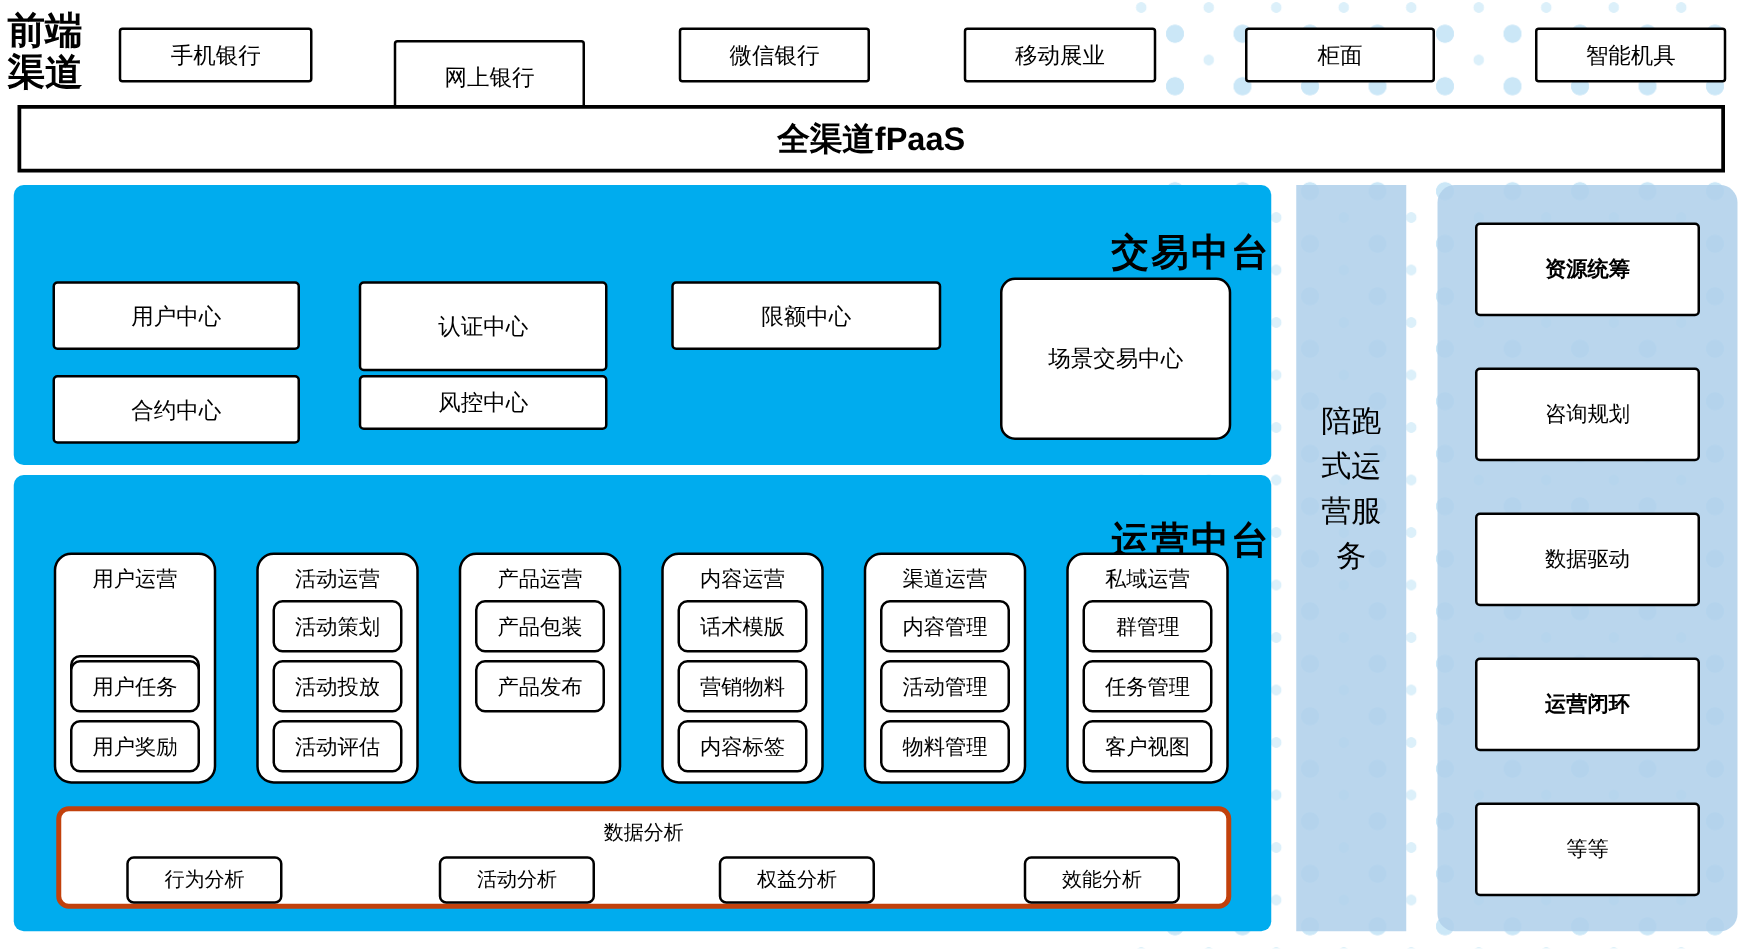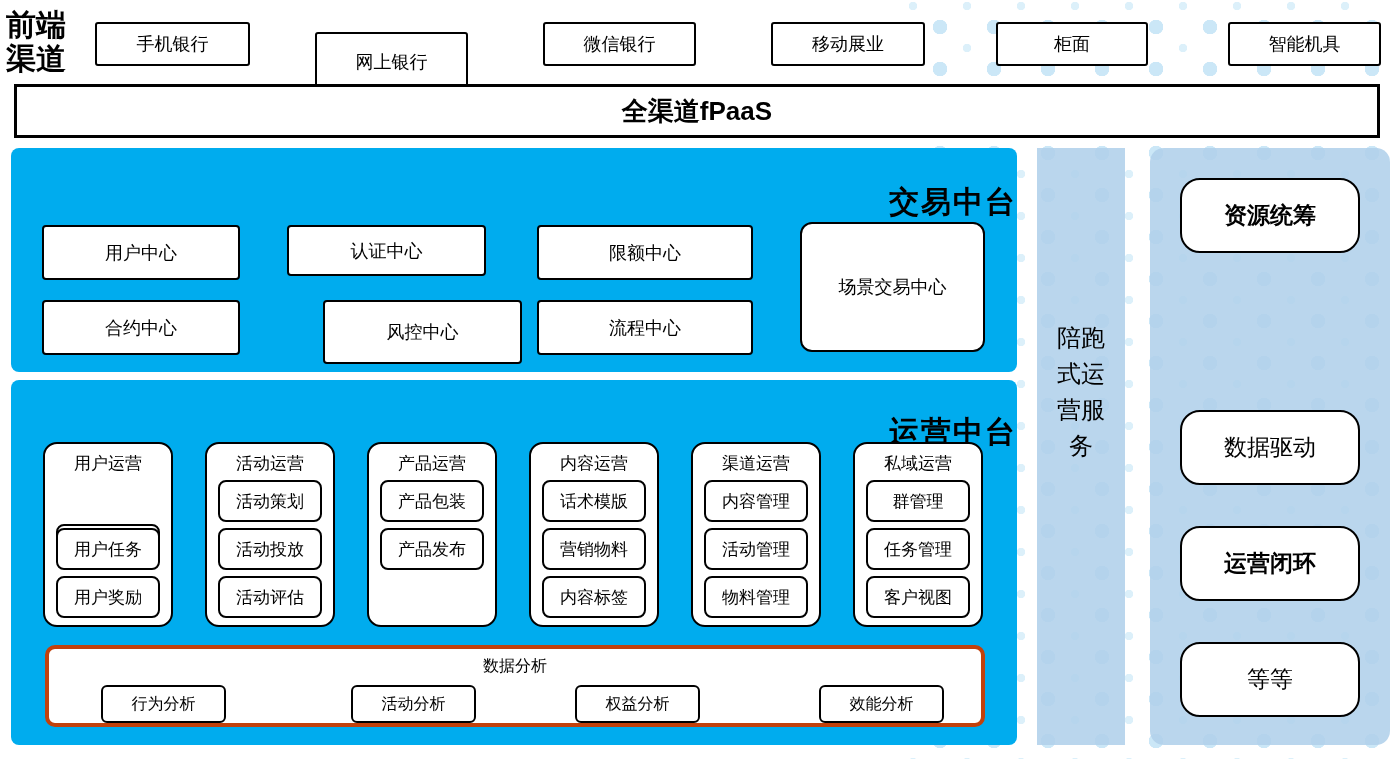--- a/index.html
+++ b/index.html
@@ -36,22 +36,22 @@
             align-items:center;justify-content:center;font-size:17px;}
 
   .analysis-bar{position:absolute;background:#fff;border:4px solid #c2410c;border-radius:10px;
                 box-sizing:border-box;}
   .analysis-label{position:absolute;left:0;right:0;top:7px;text-align:center;font-size:16px;}
   .analysis-item{position:absolute;top:36px;width:125px;height:38px;background:#fff;
                  border:2px solid #000;border-radius:6px;box-sizing:border-box;
                  display:flex;align-items:center;justify-content:center;font-size:16px;}
 
   .rp-item{position:absolute;left:30px;width:180px;height:75px;background:#fff;
-           border:2px solid #000;border-radius:20px;box-sizing:border-box;display:flex;
-           align-items:center;justify-content:center;font-size:23px;z-index:2;}
+           border:2px solid #000;border-radius:4px;box-sizing:border-box;display:flex;
+           align-items:center;justify-content:center;font-size:17px;z-index:2;}
   .rp-bold{font-weight:700;}
 
   .vbar-text{width:52px;font-size:24px;line-height:1.5;text-align:center;
              word-break:break-all;}
 </style>
 </head>
 <body>
 
 <div id="stage">
 
@@ -65,26 +65,25 @@
   <div class="box" style="left:771px;top:22px;width:154px;height:44px;border-radius:3px;">移动展业</div>
   <div class="box" style="left:996px;top:22px;width:152px;height:44px;border-radius:3px;">柜面</div>
   <div class="box" style="left:1228px;top:22px;width:153px;height:44px;border-radius:3px;">智能机具</div>
 
   <div class="box" style="left:14px;top:84px;width:1366px;height:54px;border-width:3px;font-size:26px;font-weight:600;">全渠道fPaaS</div>
 
   <div class="panel panel-blue" style="left:11px;top:148px;width:1006px;height:224px;">
     <div class="panel-title serif-title">交易中台</div>
 
     <div class="box" style="left:31px;top:77px;width:198px;height:55px;border-radius:4px;">用户中心</div>
-    <div class="box" style="left:276px;top:77px;width:199px;height:51px;border-radius:4px;">认证中心</div>
+    <div class="box" style="left:276px;top:77px;width:199px;height:72px;border-radius:4px;">认证中心</div>
     <div class="box" style="left:526px;top:77px;width:216px;height:55px;border-radius:4px;">限额中心</div>
 
     <div class="box" style="left:31px;top:152px;width:198px;height:55px;border-radius:4px;">合约中心</div>
-    <div class="box" style="left:276px;top:152px;width:199px;height:64px;border-radius:4px;margin-left:36px;">风控中心</div>
-    <div class="box" style="left:526px;top:152px;width:216px;height:55px;border-radius:4px;">流程中心</div>
+    <div class="box" style="left:276px;top:152px;width:199px;height:44px;border-radius:4px;">风控中心</div>
 
     <div class="box" style="left:789px;top:74px;width:185px;height:130px;border-radius:12px;">场景交易中心</div>
   </div>
 
   <div class="panel panel-blue" style="left:11px;top:380px;width:1006px;height:365px;">
     <div class="panel-title serif-title" style="top:8px;">运营中台</div>
 
     <div class="col" style="left:32px;top:62px;">
       <div class="col-header">用户运营</div>
       <div class="col-item" style="top:36px;margin-top:44px;">用户等级</div>
@@ -134,18 +133,19 @@
       <div class="analysis-item" style="left:770px;">效能分析</div>
     </div>
   </div>
 
   <div class="panel panel-light" style="left:1037px;top:148px;width:88px;height:597px;display:flex;align-items:center;justify-content:center;padding-bottom:110px;">
     <div class="vbar-text">陪跑式运营服务</div>
   </div>
 
   <div class="panel panel-light" style="left:1150px;top:148px;width:240px;height:597px;border-radius:14px;">
     <div class="rp-item rp-bold" style="top:30px;">资源统筹</div>
+    <div class="rp-item" style="top:146px;">咨询规划</div>
     <div class="rp-item" style="top:262px;">数据驱动</div>
     <div class="rp-item rp-bold" style="top:378px;">运营闭环</div>
     <div class="rp-item" style="top:494px;">等等</div>
   </div>
 
 </div>
 
 </body></html>

